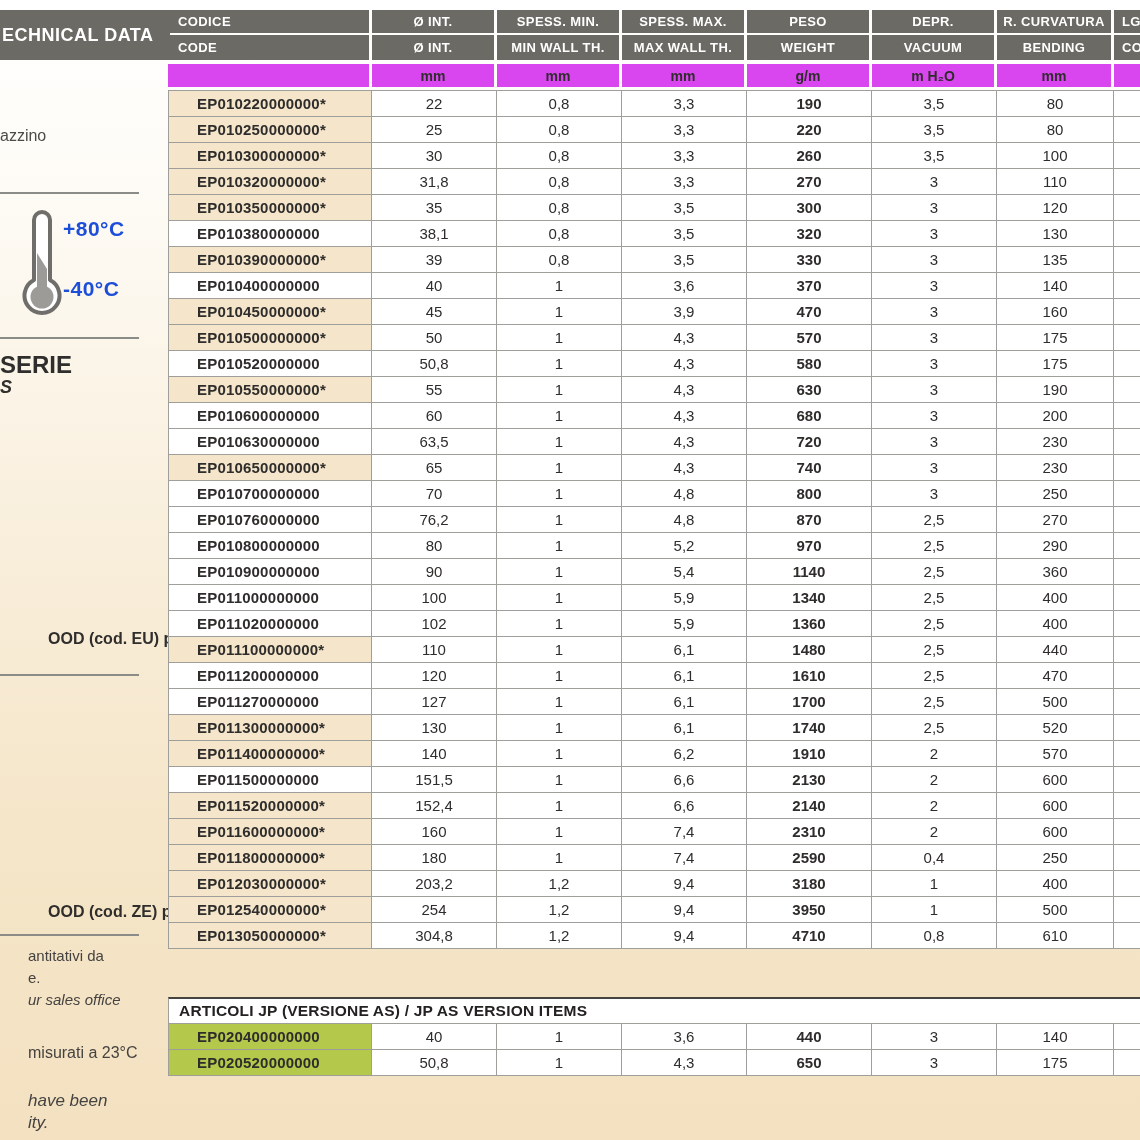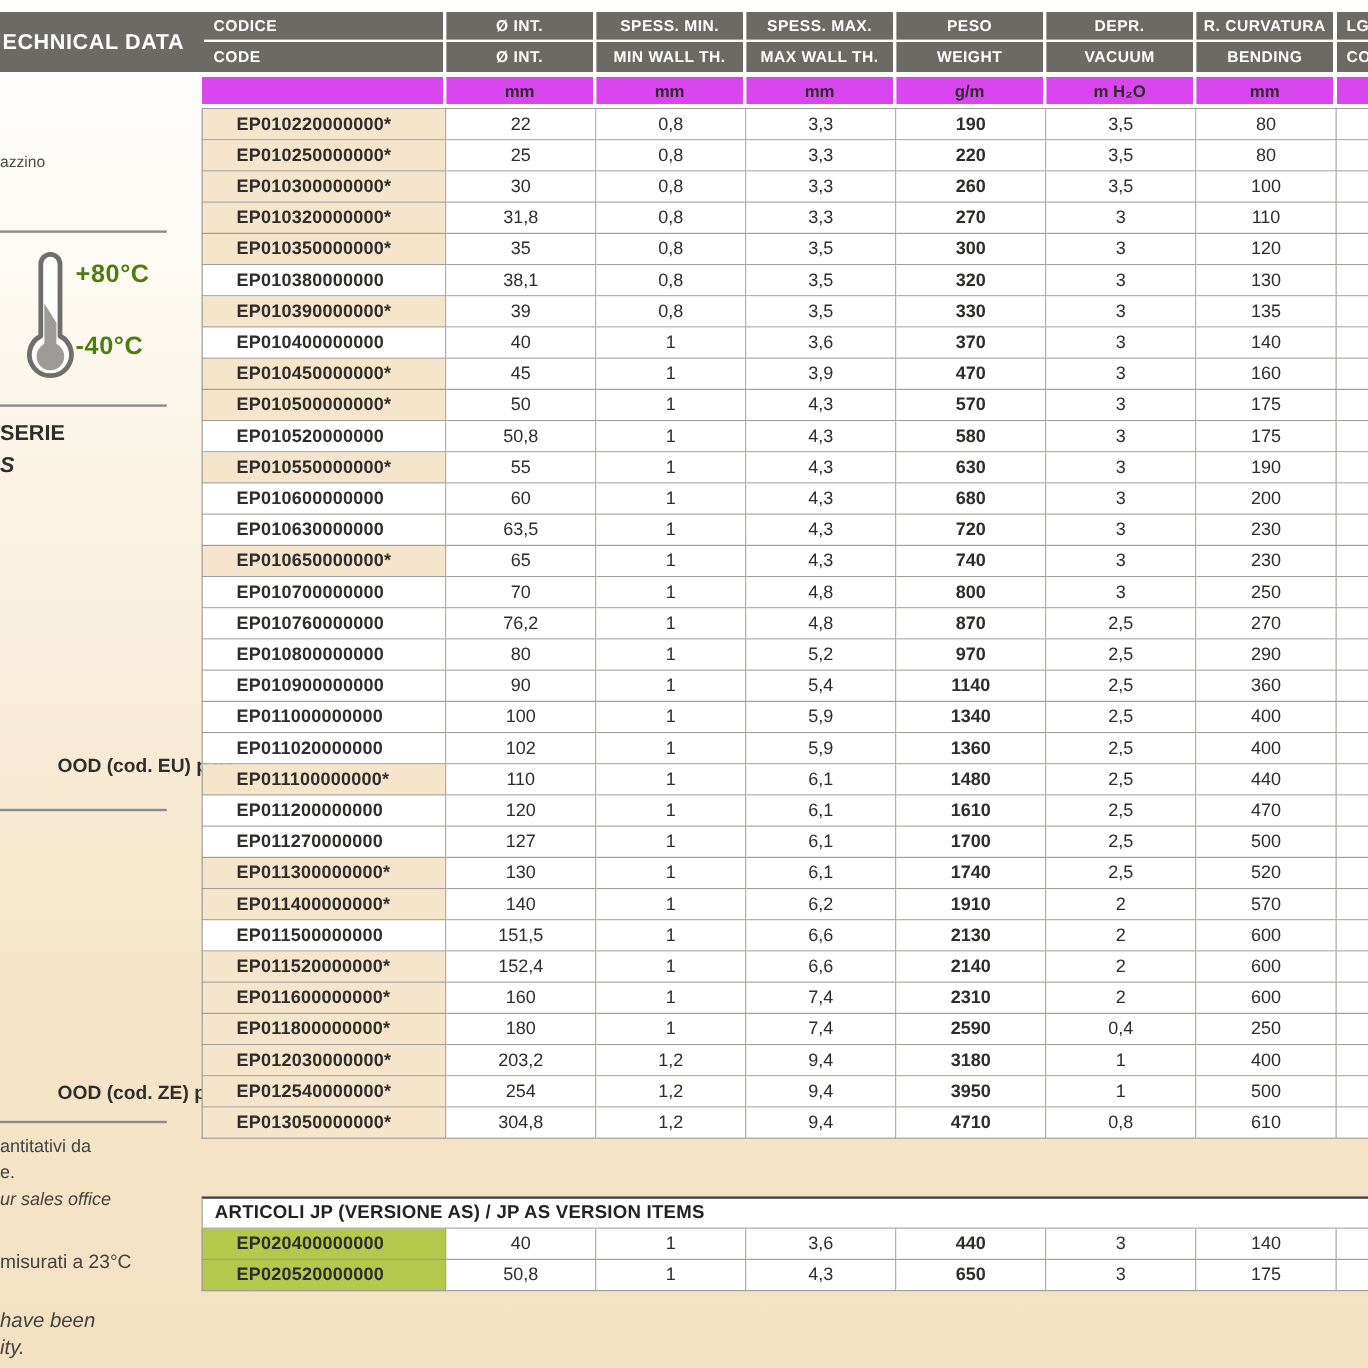--- a/index.html
+++ b/index.html
@@ -11,31 +11,31 @@
     background:linear-gradient(180deg,#ffffff 0%,#fdfaf3 20%,#f9efdd 45%,#f5e6c9 72%,#f3e1c1 100%);
   }
   
   .sb-title{
     position:absolute;left:0;top:10px;width:170px;height:50px;
     background:#6b6a65;color:#fff;font-weight:bold;font-size:18px;
     letter-spacing:.5px;display:flex;align-items:center;padding-left:2px;
     box-sizing:border-box;white-space:nowrap;
   }
   .sb-text{position:absolute;left:0;white-space:nowrap;color:#3a3938;}
-  .azzino{top:127px;font-size:13px;color:#4c4b49;}
+  .azzino{top:127px;font-size:16px;color:#4c4b49;}
   .divider{position:absolute;left:0;width:139px;height:0;border-top:2px solid #8b8b87;}
   .d1{top:192px}.d2{top:337px}.d3{top:674px}.d4{top:934px}
   .thermo{position:absolute;left:20px;top:207px;}
-  .temp{position:absolute;left:63px;font-size:21px;font-weight:bold;color:#4d7c0f;letter-spacing:.5px;}
+  .temp{position:absolute;left:63px;font-size:21px;font-weight:bold;color:#1d4ed8;letter-spacing:.5px;}
   .tmax{top:217px}.tmin{top:277px}
-  .serie1{top:351px;font-weight:bold;font-size:18px;color:#2f2e2c;}
+  .serie1{top:351px;font-weight:bold;font-size:24px;color:#2f2e2c;}
   .serie2{top:377px;font-weight:bold;font-style:italic;font-size:18px;color:#2f2e2c;}
   .plink{font-weight:bold;font-size:16px;color:#2f2e2c;padding-left:48px;}
   .eu{top:630px}.ze{top:903px}
-  .note{font-size:15px;color:#454341;}
+  .note{font-size:15px;color:#454341;padding-left:28px;}
   .n1a{top:947px}.n1b{top:969px}.n1c{top:991px;font-style:italic}
   .n2{top:1044px;font-size:16px}
   .n3a{top:1091px;font-size:17px;font-style:italic}.n3b{top:1113px;font-size:17px;font-style:italic}
   
   #main-table{position:absolute;left:168px;top:10px;width:1026px;}
   #jp-table{position:absolute;left:168px;top:997px;width:1026px;}
   .trow{display:flex;}
   .cell{box-sizing:border-box;display:flex;align-items:center;justify-content:center;flex:0 0 auto;}
   .c0{width:204px}.c1,.c2,.c3,.c4,.c5{width:125px}.c6{width:117px}.c7{width:80px}
   .hdr{margin-bottom:2px;}

